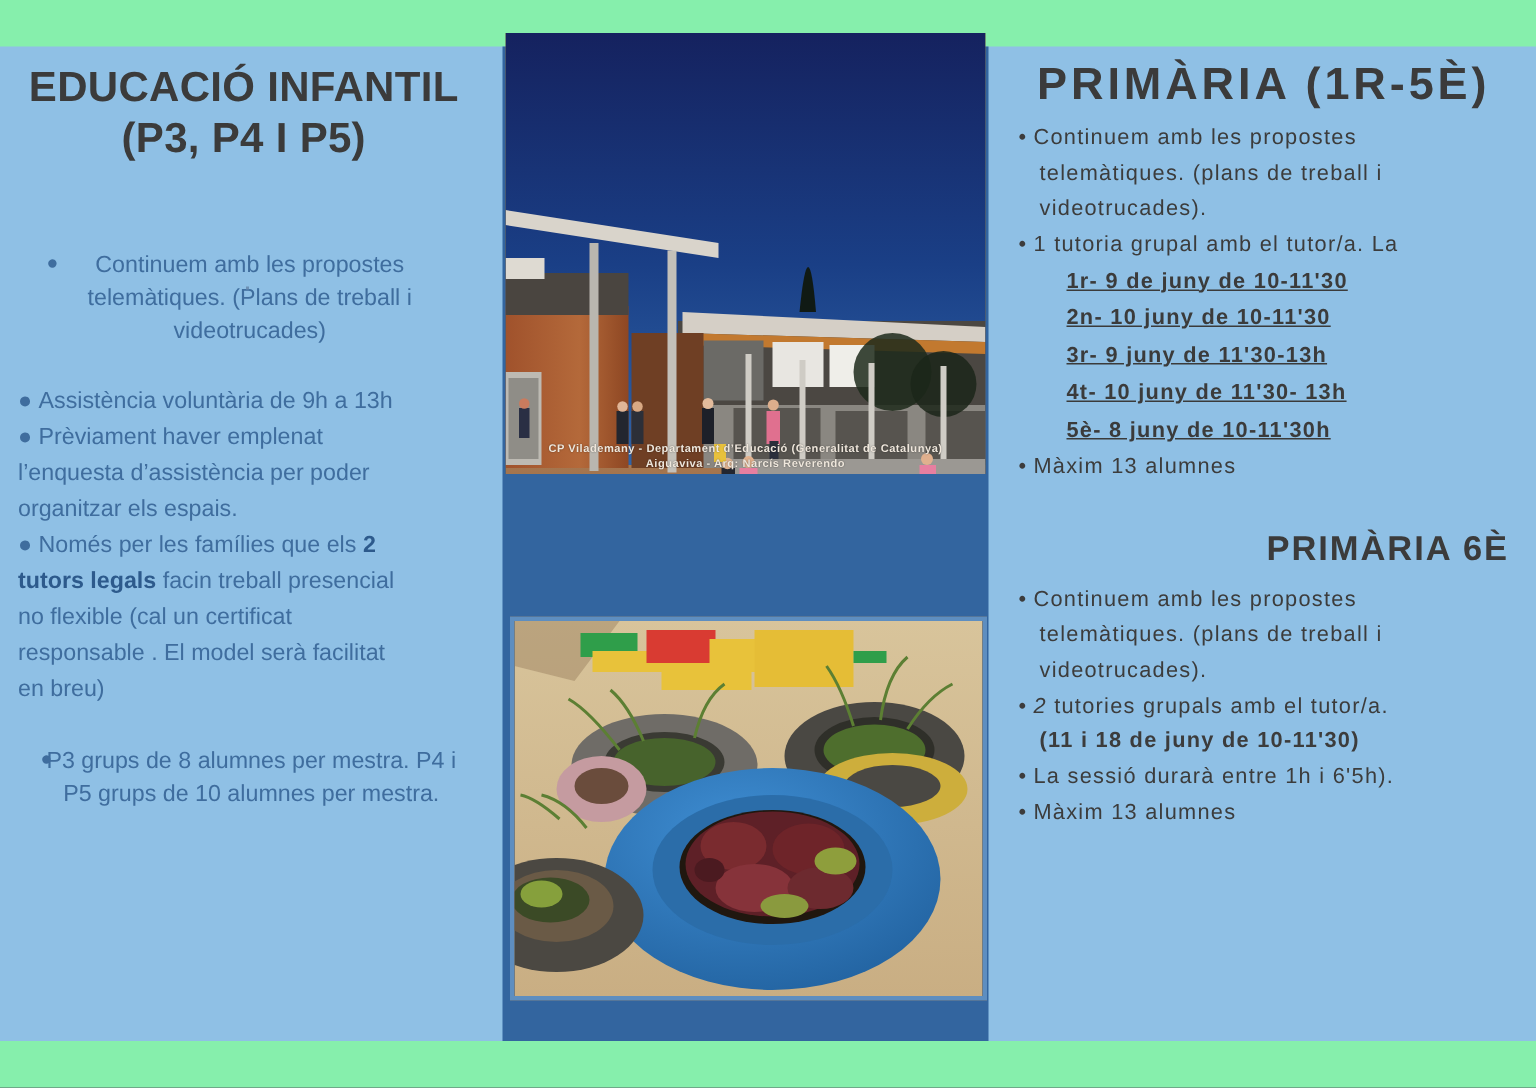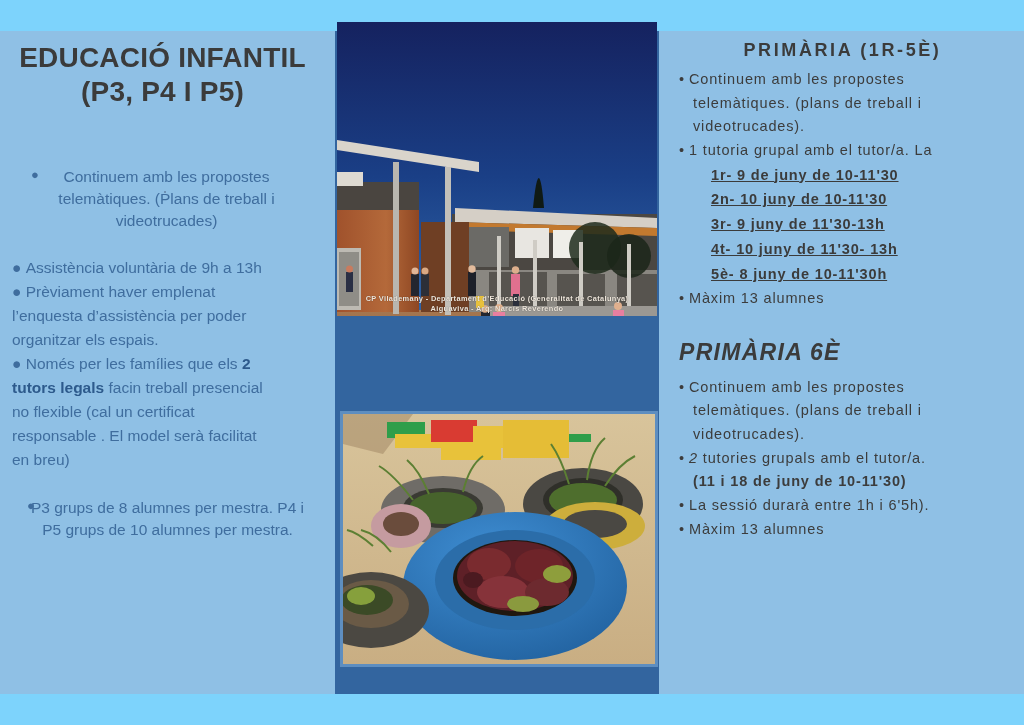--- a/index.html
+++ b/index.html
@@ -12,21 +12,21 @@
     height: 725px;
     font-family: "Liberation Sans", sans-serif;
     overflow: hidden;
   }
   #slide {
     position: absolute;
     left: 0;
     top: 0;
     width: 1024px;
     height: 725px;
-    background: #7dd3fc;
+    background: #86efac;
   }
   
   .page-bg {
     position: absolute;
     left: 0;
     top: 31px;
     width: 1024px;
     height: 663px;
     background: #8fc0e5;
   }
@@ -135,29 +135,28 @@
     top: 31px;
     width: 365px;
     height: 663px;
     padding: 0 18px 0 20px;
     box-sizing: border-box;
   }
   .head-r {
     color: #3b3b3b;
     text-align: center;
     font-weight: bold;
-    font-size: 18px;
+    font-size: 30px;
     letter-spacing: 2.6px;
     margin: 9px 0 7px 0;
   }
   .head-r2 {
     color: #3b3b3b;
-    text-align: left;
+    text-align: right;
     font-weight: bold;
-    font-style: italic;
     font-size: 23px;
     letter-spacing: 1.3px;
     margin: 28px 0 10px 0;
   }
   .rlist { margin: 0; }
   .rlist p {
     color: #3c3c3c;
     font-size: 14.5px;
     line-height: 1.63;
     letter-spacing: 0.85px;

